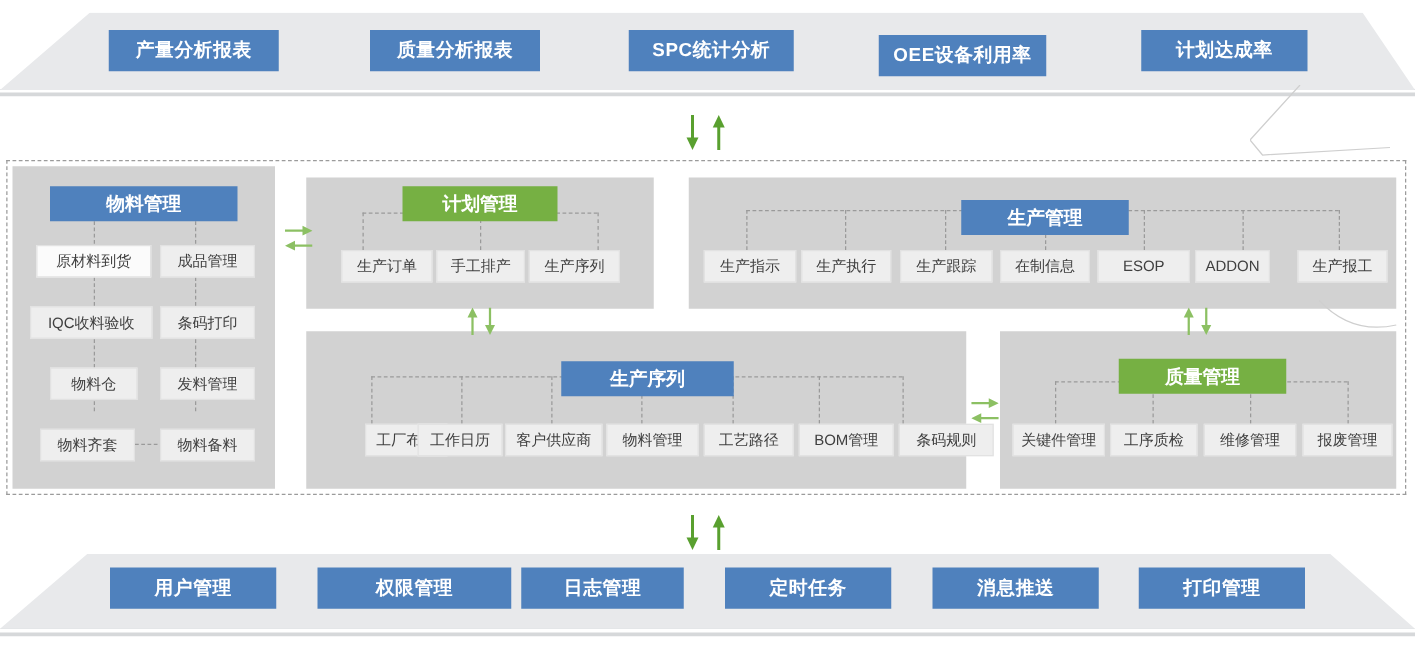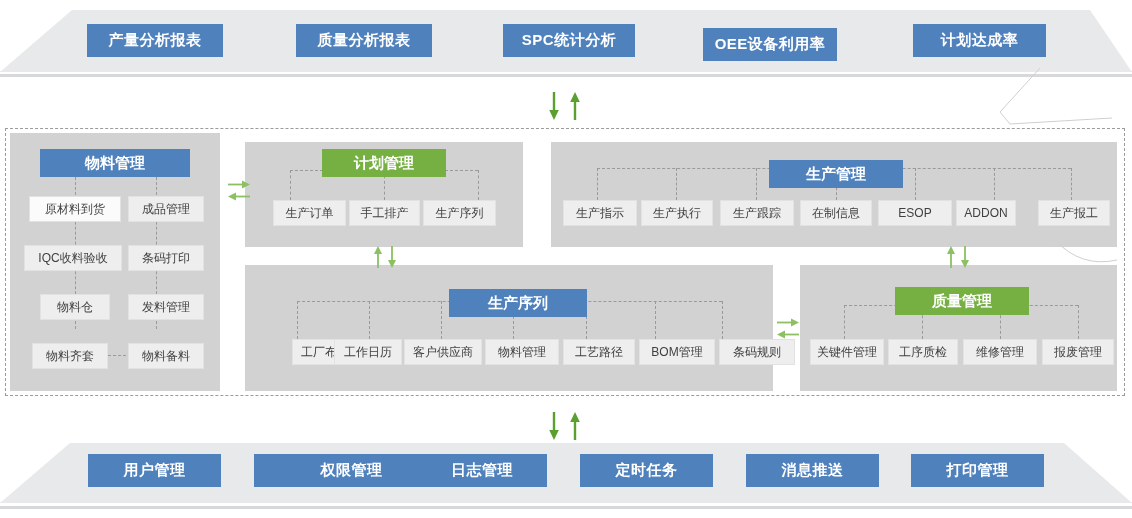--- a/index.html
+++ b/index.html
@@ -333,19 +333,19 @@
     <svg width="12" height="28" viewBox="0 0 12 28">
       <line x1="6" y1="8" x2="6" y2="28" stroke="#59a02f" stroke-width="2.4"></line>
       <polygon points="6,0 1.2,10 10.8,10" fill="#59a02f"></polygon>
     </svg>
   </div>
 
   <div class="band band-bottom"></div>
   <div class="band-underline b"></div>
 
   <div class="pill" style="left:88px;  top:454px; width:133px;">用户管理</div>
-  <div class="pill" style="left:254px; top:454px; width:155px;padding-left:20px;">权限管理</div>
+  <div class="pill" style="left:254px; top:454px; width:155px;">权限管理</div>
   <div class="pill" style="left:417px; top:454px; width:130px;">日志管理</div>
   <div class="pill" style="left:580px; top:454px; width:133px;">定时任务</div>
   <div class="pill" style="left:746px; top:454px; width:133px;">消息推送</div>
   <div class="pill" style="left:911px; top:454px; width:133px;">打印管理</div>
 
 </div>
 
 </body></html>

